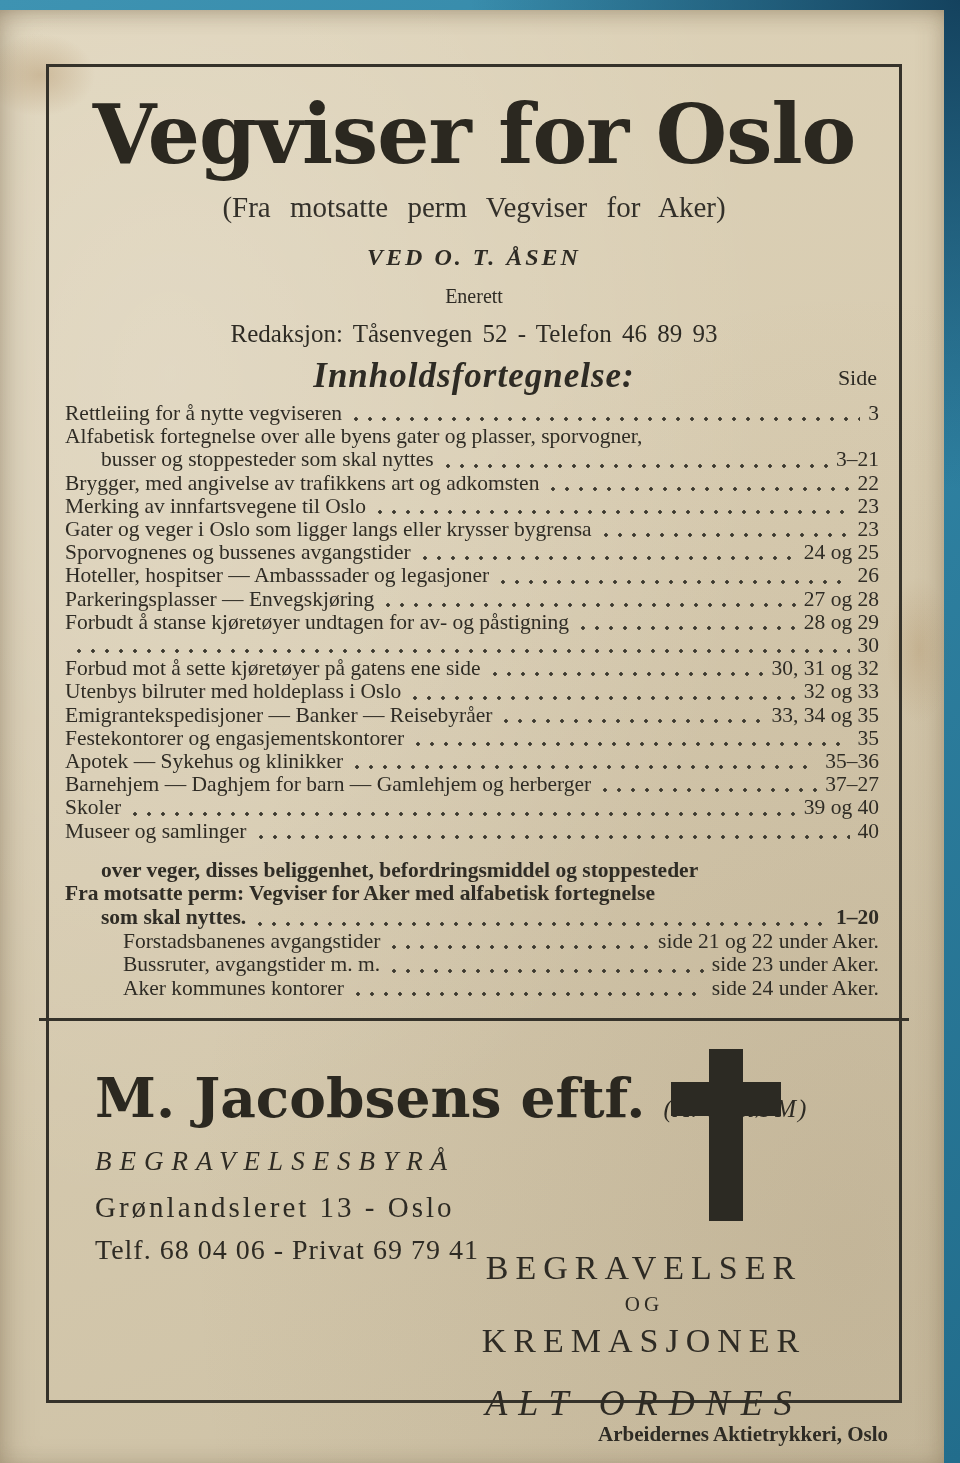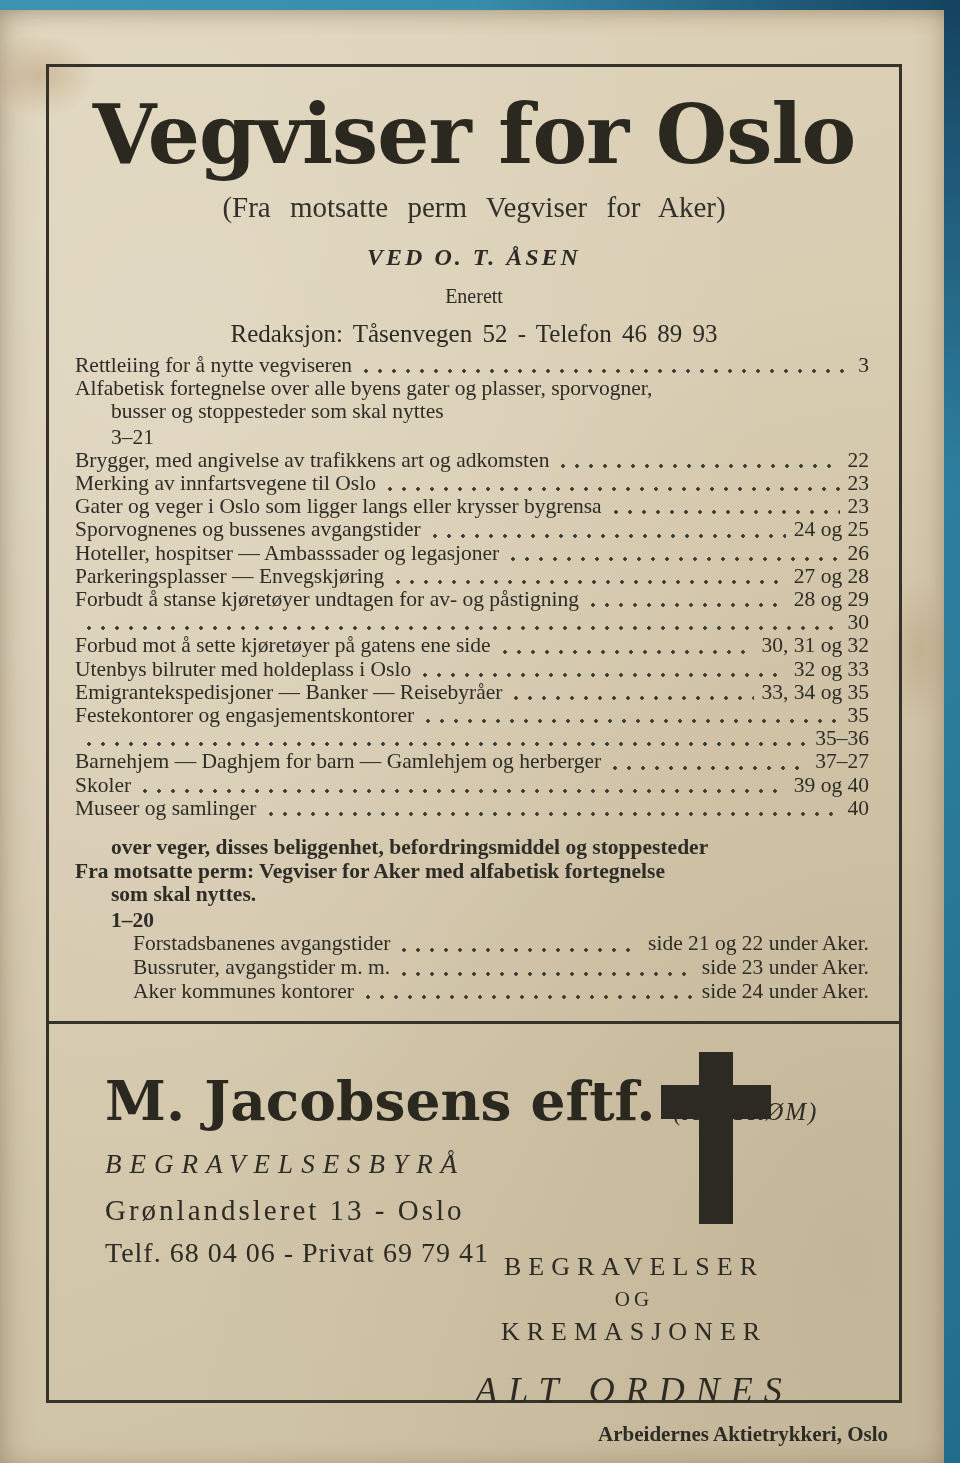--- a/index.html
+++ b/index.html
@@ -21,21 +21,21 @@
                 inset -12px 0 28px -12px rgba(95,75,45,.30),
                 inset 0 10px 24px -12px rgba(95,75,45,.35);
   }
   .stain1{position:absolute;left:-20px;top:20px;width:120px;height:90px;
     background:radial-gradient(ellipse, rgba(150,108,55,.28), transparent 65%);}
   .stain2{position:absolute;right:-10px;top:560px;width:70px;height:160px;
     background:radial-gradient(ellipse, rgba(150,108,55,.20), transparent 65%);}
   .frame{
     position:absolute;left:46px;right:42px;top:54px;bottom:60px;
     border:3px solid #35322a;
-    padding:0 26px;
+    padding:0 16px;
     box-sizing:border-box;
   }
   .title{
     margin-top:26px;text-align:center;
     font-family:"DejaVu Serif", serif;font-weight:700;
     font-size:82px;line-height:1.0;letter-spacing:-1px;color:#2b2820;
   }
   .subtitle{margin-top:16px;text-align:center;font-size:29px;word-spacing:12px;color:#33302a;}
   .byline{margin-top:20px;text-align:center;font-size:24px;font-weight:700;font-style:italic;letter-spacing:3px;}
   .rights{margin-top:14px;text-align:center;font-size:20px;}
@@ -43,57 +43,61 @@
   .toc-head{position:relative;margin-top:8px;text-align:center;}
   .toc-heading{font-size:35px;font-weight:700;font-style:italic;letter-spacing:1px;}
   .side-label{position:absolute;right:6px;bottom:5px;font-size:22px;font-style:normal;font-weight:400;}
   .toc{margin-top:6px;font-size:21.5px;line-height:23.2px;color:#2f2c25;}
   .toc-row{display:flex;align-items:baseline;padding-right:4px;}
   .toc-label{white-space:nowrap;}
   .toc-page{white-space:nowrap;}
   .leader{flex:1;height:15px;align-self:flex-end;margin:0 8px 2px 10px;
     background-image:radial-gradient(circle at 4px 11px, #3c392f 1.5px, transparent 2.1px);
     background-size:14px 15px;background-repeat:repeat-x;}
-  .indent1{padding-left:36px;flex-direction:column;}
+  .indent1{padding-left:36px;}
   .indent2{padding-left:58px;}
   .aker{margin-top:16px;}
   .aker .bold-line{font-weight:700;}
   .aker .toc-row{line-height:23.6px;}
   .divider{margin:18px -26px 0 -26px;border-top:3px solid #35322a;}
   .ad{position:relative;padding-top:44px;padding-left:30px;height:380px;}
   .ad-name-row{white-space:nowrap;}
   .ad-name{font-family:"DejaVu Serif", serif;font-weight:700;font-size:55px;color:#2b2820;}
   .ad-owner{font-size:25px;font-style:italic;letter-spacing:2px;margin-left:14px;}
   .ad-business{margin-top:16px;font-size:27px;font-style:italic;letter-spacing:8px;}
   .ad-address{margin-top:14px;font-size:29px;letter-spacing:3px;}
   .ad-phone{margin-top:10px;font-size:28px;letter-spacing:1px;}
   .cross{position:absolute;top:28px;right:102px;width:110px;height:172px;}
   .cross-v{position:absolute;left:38px;top:0;width:34px;height:172px;background:#2c2a23;}
   .cross-h{position:absolute;left:0;top:33px;width:110px;height:34px;background:#2c2a23;}
   .ad-right{position:absolute;right:24px;top:228px;width:430px;text-align:center;}
-  .ad-serv{font-size:26px;letter-spacing:7px;}
+  .ad-serv{font-size:34px;letter-spacing:7px;}
   .ad-og{font-size:21px;letter-spacing:4px;margin:5px 0;}
   .ad-tagline{margin-top:22px;font-size:36px;font-style:italic;letter-spacing:11px;}
   .printer{position:absolute;right:56px;bottom:16px;font-size:21px;font-weight:700;}
 </style>
 </head>
 <body>
 
 <div class="paper">
   <div class="stain1"></div>
   <div class="stain2"></div>
 
   <div class="frame">
 
     <div class="title">Vegviser for Oslo</div>
     <div class="subtitle">(Fra motsatte perm Vegviser for Aker)</div>
     <div class="byline">VED O. T. ÅSEN</div>
     <div class="rights">Enerett</div>
     <div class="editorial">Redaksjon:  Tåsenvegen 52  -  Telefon 46 89 93</div>
 
+    <div class="toc-head">
+      <span class="toc-heading">Innholdsfortegnelse:</span>
+      <span class="side-label">Side</span>
+    </div>
 
     <div class="toc">
       <div class="toc-row">
         <span class="toc-label">Rettleiing for å nytte vegviseren</span>
         <span class="leader"></span>
         <span class="toc-page">3</span>
       </div>
       <div class="toc-row">
         <span class="toc-label">Alfabetisk fortegnelse over alle byens gater og plasser, sporvogner,</span>
       </div>
@@ -155,20 +159,21 @@
         <span class="toc-label">Emigrantekspedisjoner — Banker — Reisebyråer</span>
         <span class="leader"></span>
         <span class="toc-page">33, 34 og 35</span>
       </div>
       <div class="toc-row">
         <span class="toc-label">Festekontorer og engasjementskontorer</span>
         <span class="leader"></span>
         <span class="toc-page">35</span>
       </div>
       <div class="toc-row">
+        <span class="toc-label">Apotek — Sykehus og klinikker</span>
         <span class="leader"></span>
         <span class="toc-page">35–36</span>
       </div>
       <div class="toc-row">
         <span class="toc-label">Barnehjem — Daghjem for barn — Gamlehjem og herberger</span>
         <span class="leader"></span>
         <span class="toc-page">37–27</span>
       </div>
       <div class="toc-row">
         <span class="toc-label">Skoler</span>

